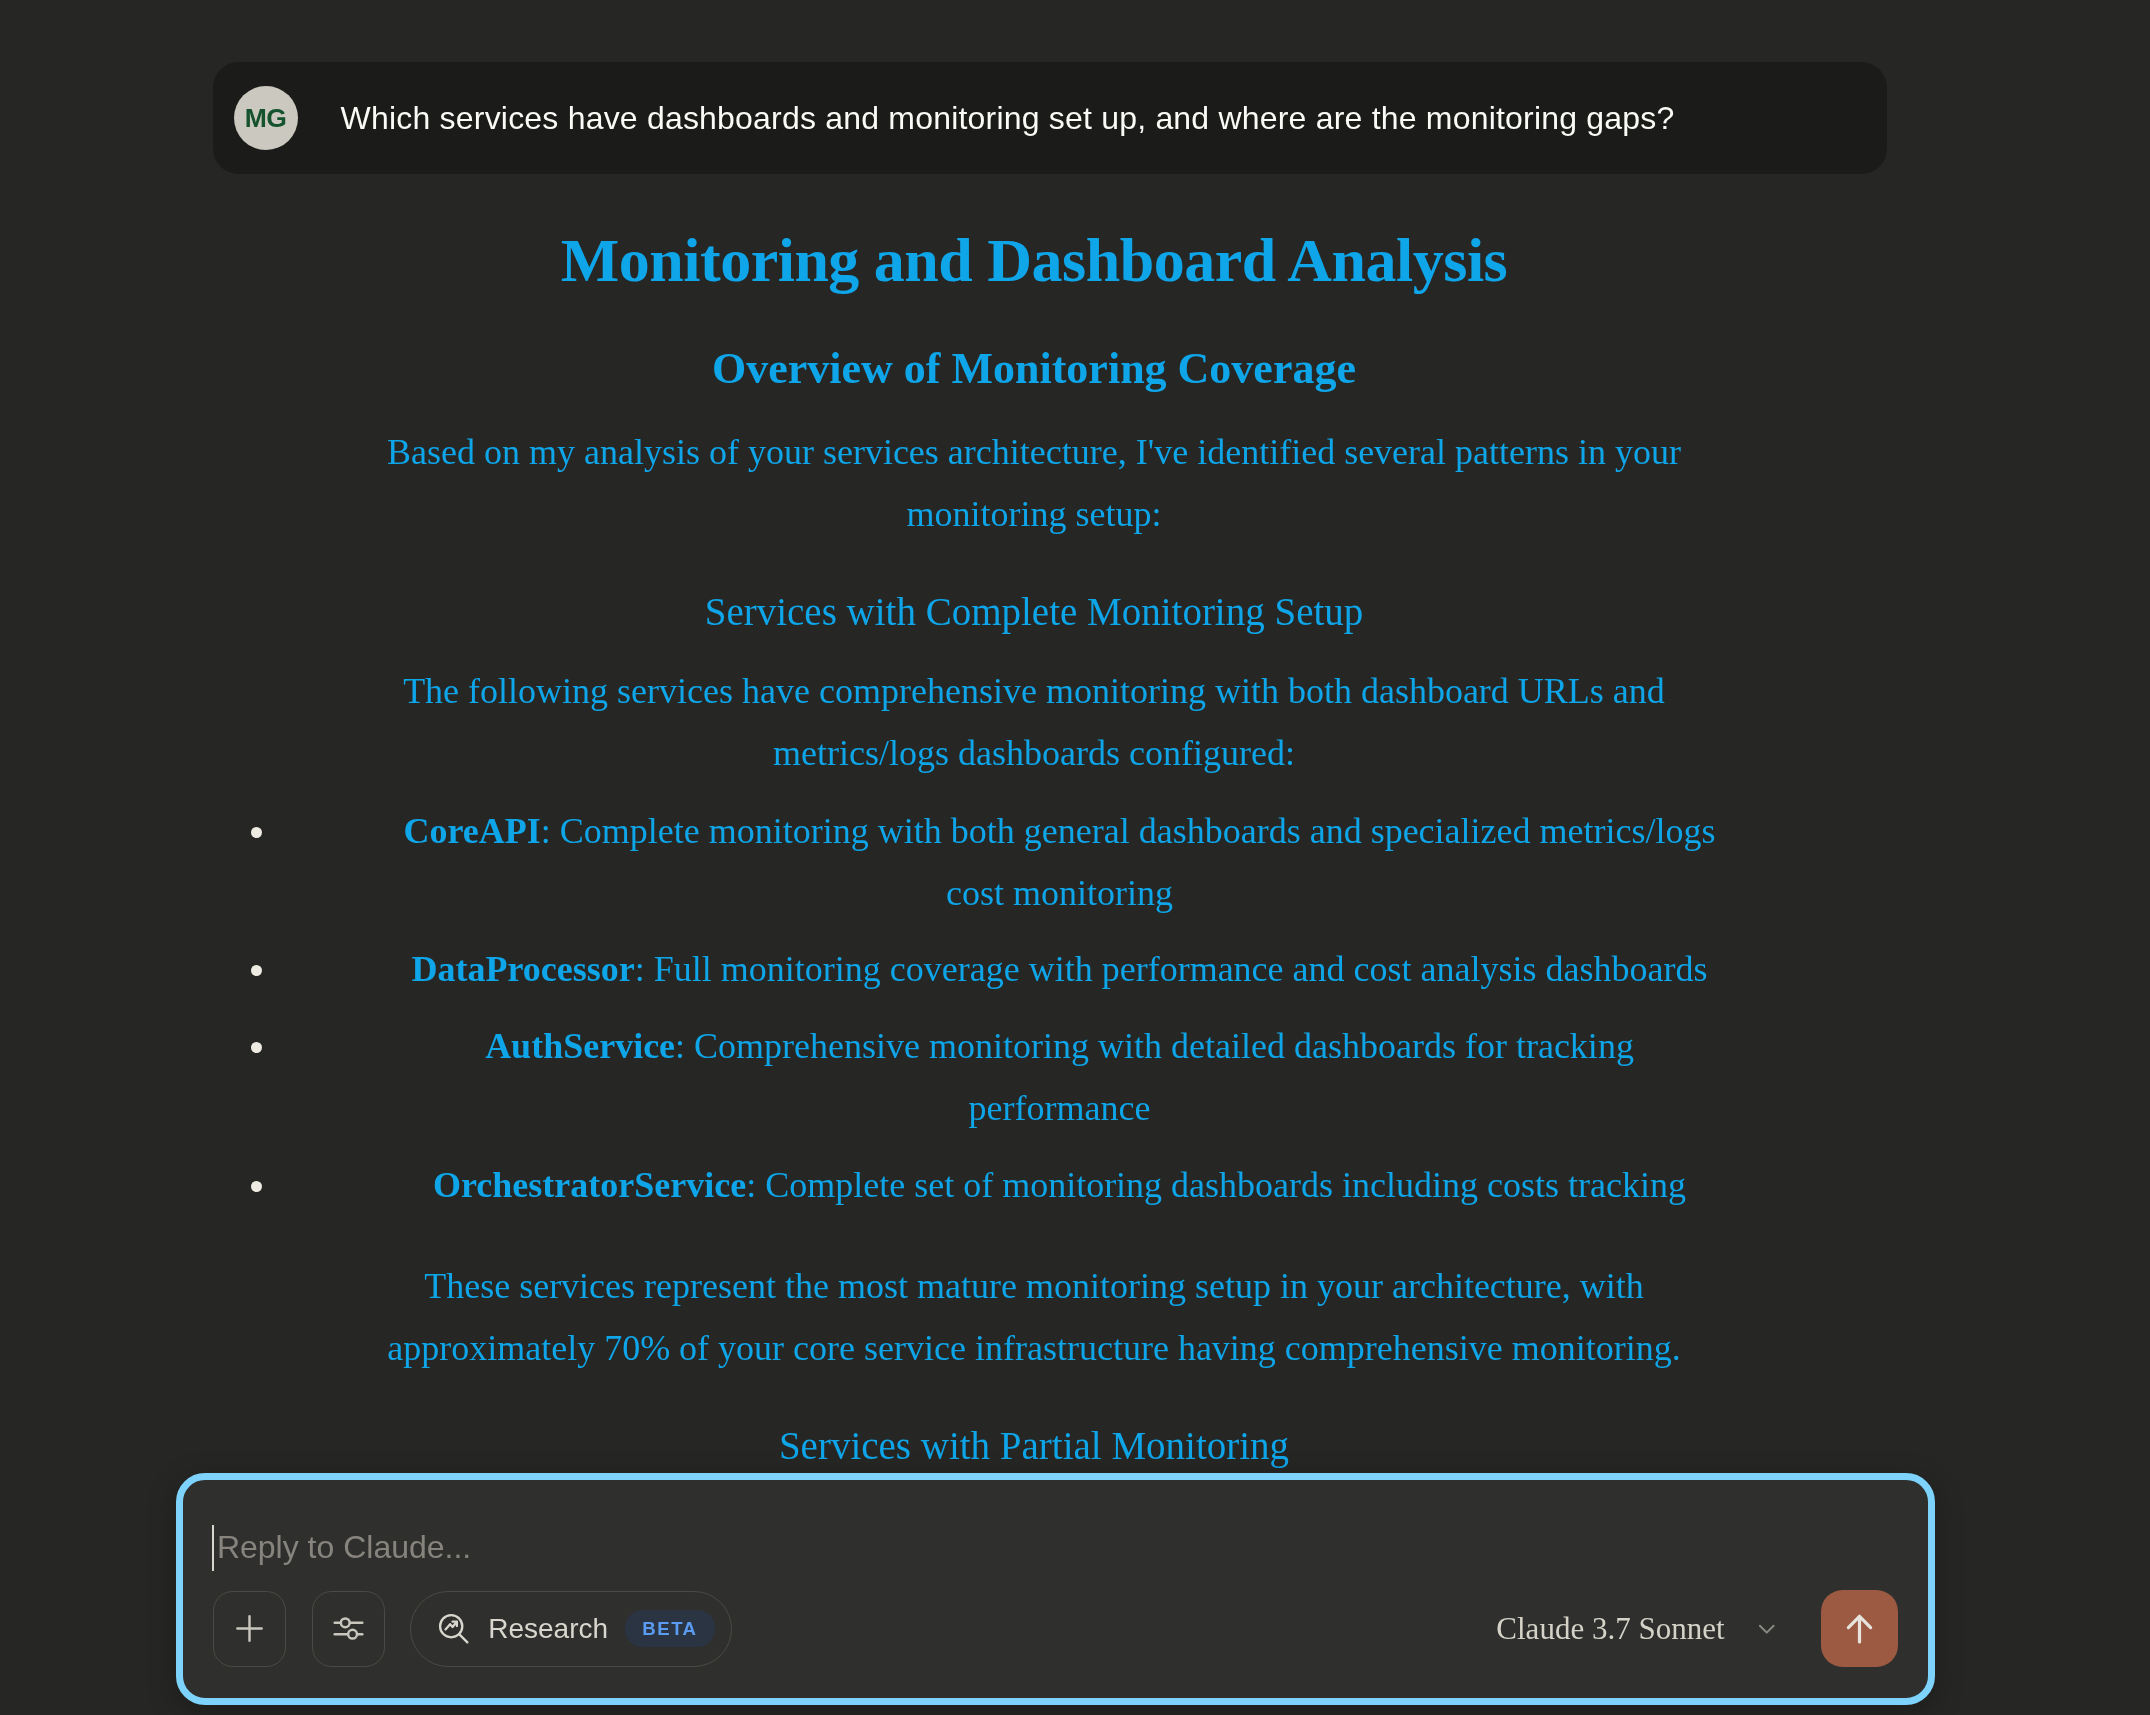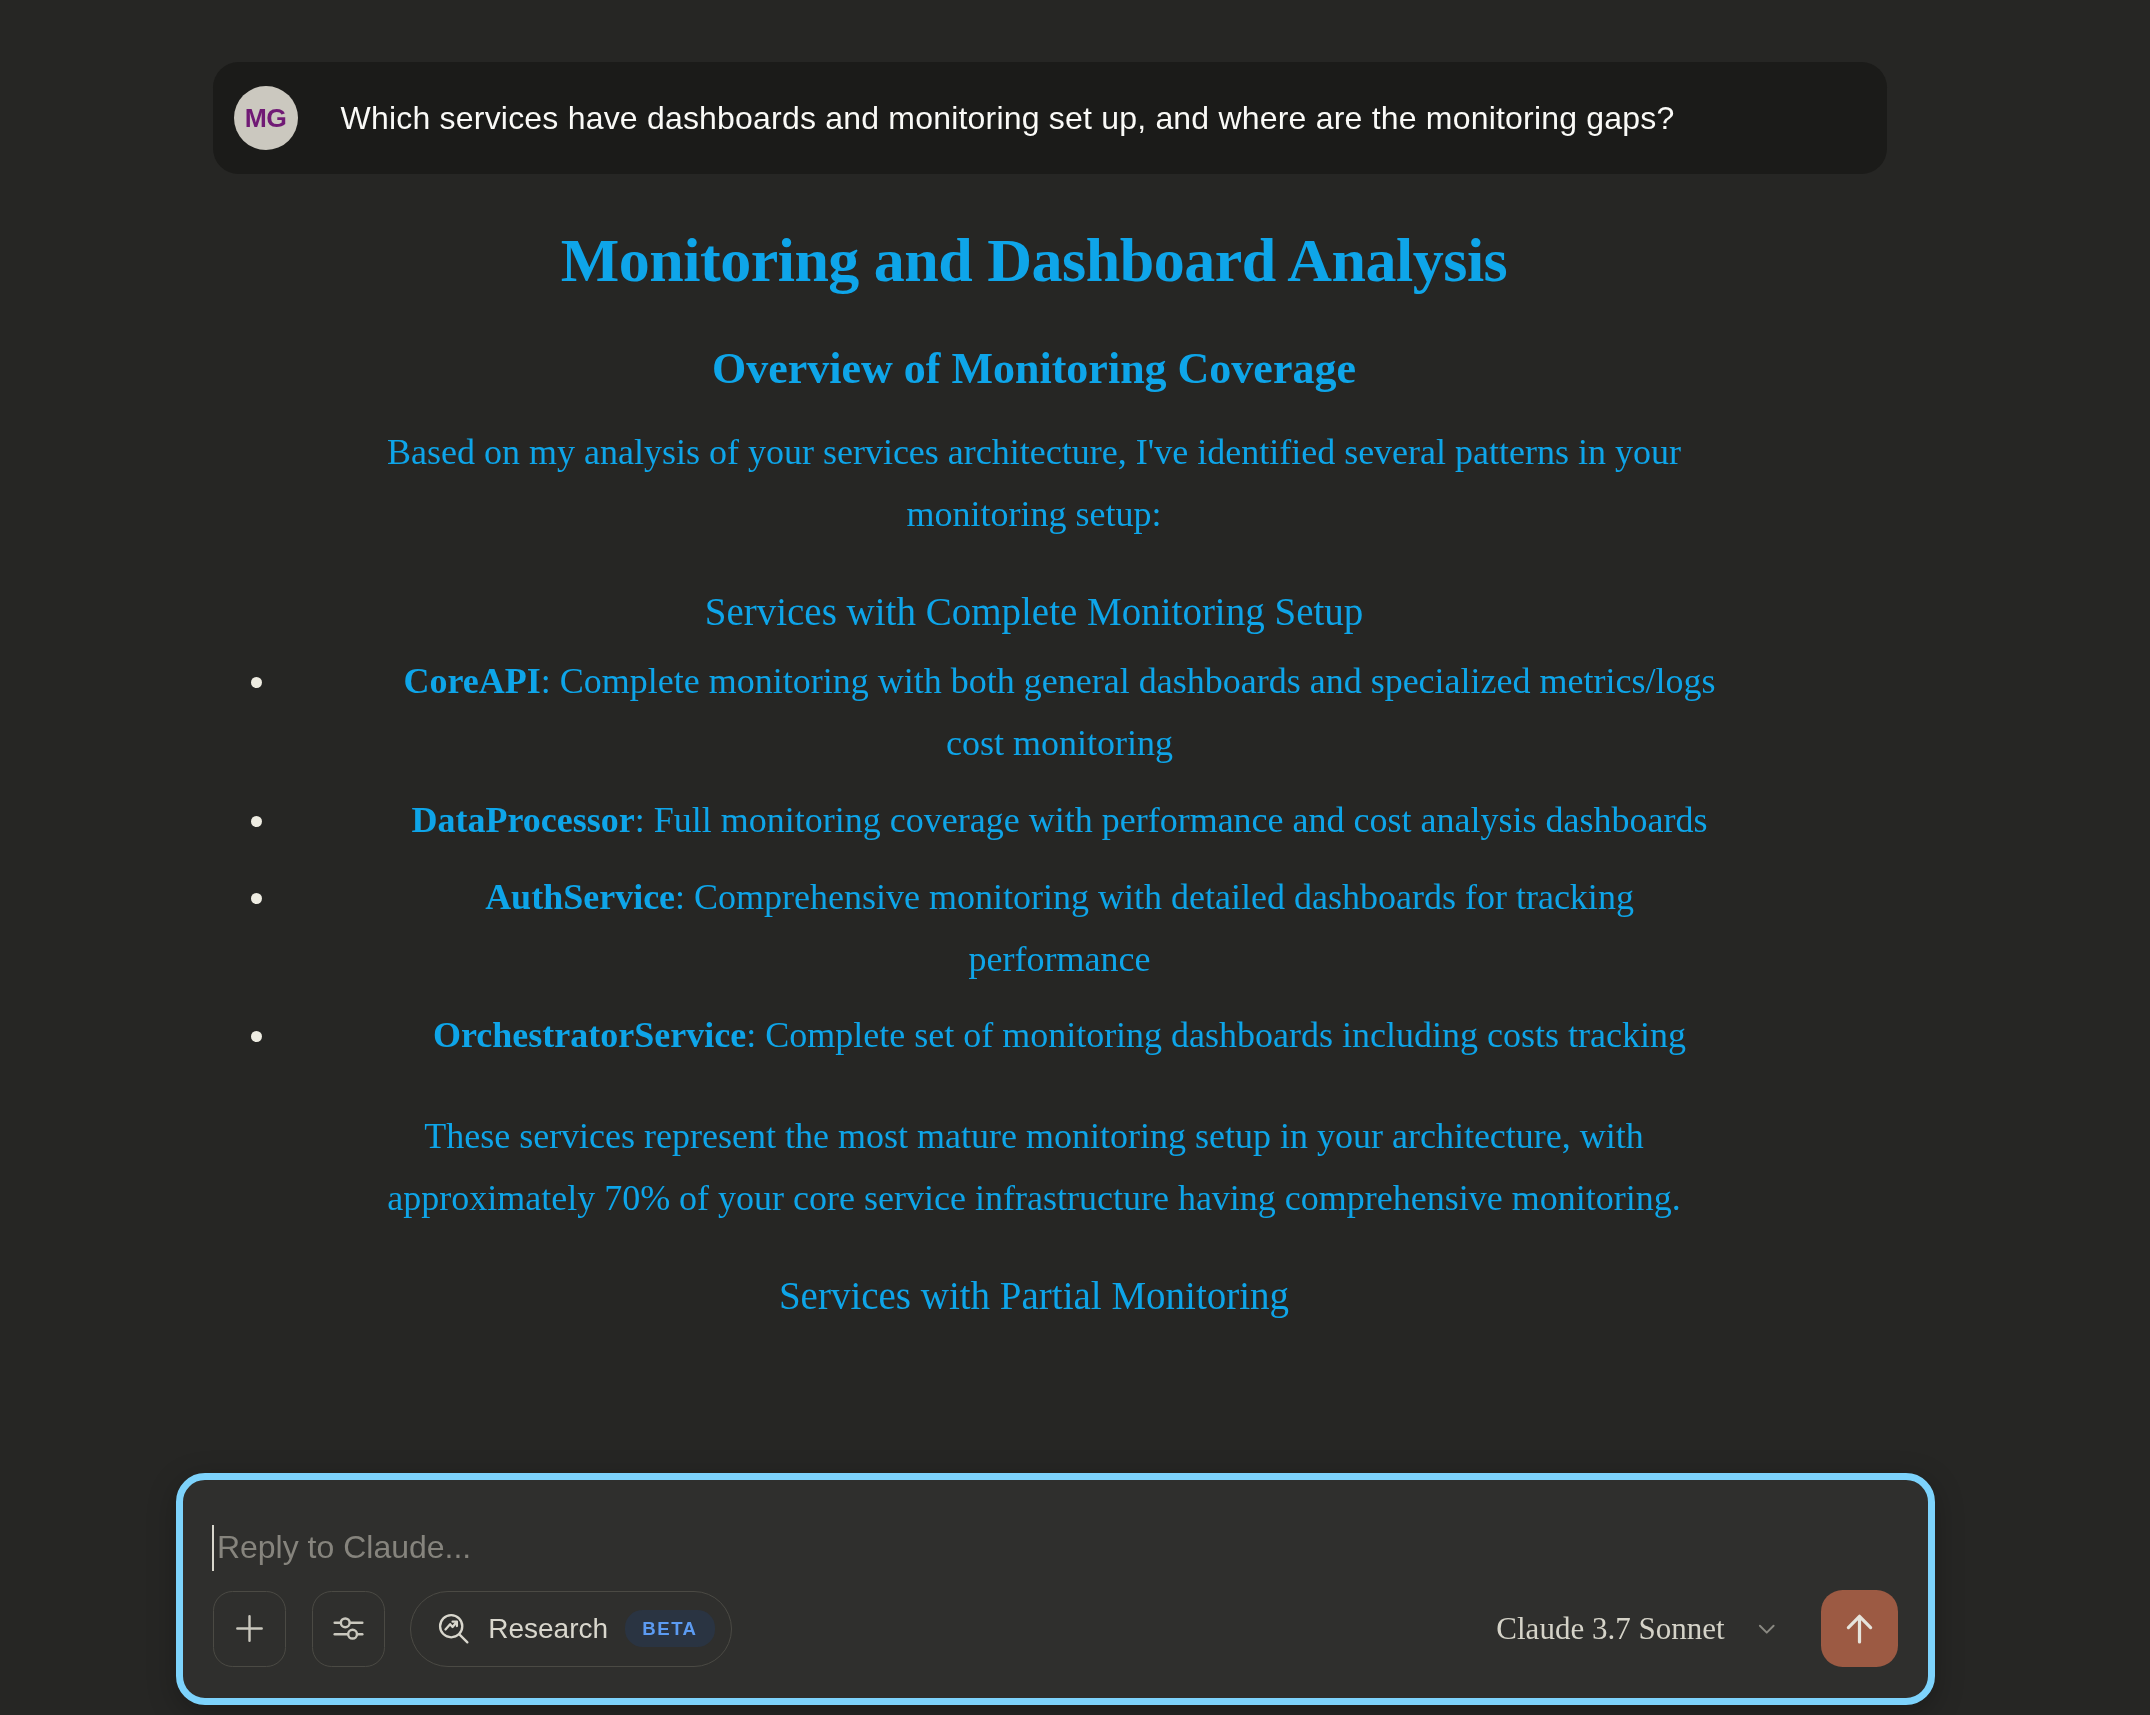--- a/index.html
+++ b/index.html
@@ -16,21 +16,21 @@
     position: absolute;
     left: 213px; top: 62px;
     width: 1674px; height: 112px;
     background: #1b1b19;
     border-radius: 25.5px;
     display: flex; align-items: center;
     padding-left: 20.6px; box-sizing: border-box;
   }
   .avatar {
     width: 64px; height: 64px; border-radius: 50%;
-    background: #cbc8bf; color: #701a75;
+    background: #cbc8bf; color: #14532d;
     display: flex; align-items: center; justify-content: center;
     font-weight: bold; font-size: 26.5px; letter-spacing: -0.5px;
     flex: 0 0 auto;
   }
   .user-text {
     margin-left: 43px;
     color: #fafaf7;
     font-size: 32px;
     letter-spacing: 0.2px;
   }
@@ -173,20 +173,22 @@
   </div>
   <div class="user-text">Which services have dashboards and monitoring set up, and where are the monitoring gaps?</div>
 </div>
 
 <div class="response">
   <h1>Monitoring and Dashboard Analysis</h1>
   <h2>Overview of Monitoring Coverage</h2>
   <p>Based on my analysis of your services architecture, I've identified several patterns in your
 monitoring setup:</p>
   <h3>Services with Complete Monitoring Setup</h3>
+  <p>The following services have comprehensive monitoring with both dashboard URLs and
+metrics/logs dashboards configured:</p>
   <ul>
     <li><strong>CoreAPI</strong><span>: Complete monitoring with both general dashboards and specialized metrics/logs
 cost monitoring</span></li>
     <li><strong>DataProcessor</strong><span>: Full monitoring coverage with performance and cost analysis dashboards</span></li>
     <li><strong>AuthService</strong><span>: Comprehensive monitoring with detailed dashboards for tracking
 performance</span></li>
     <li><strong>OrchestratorService</strong><span>: Complete set of monitoring dashboards including costs tracking</span></li>
   </ul>
   <p class="summary">These services represent the most mature monitoring setup in your architecture, with
 approximately 70% of your core service infrastructure having comprehensive monitoring.</p>

